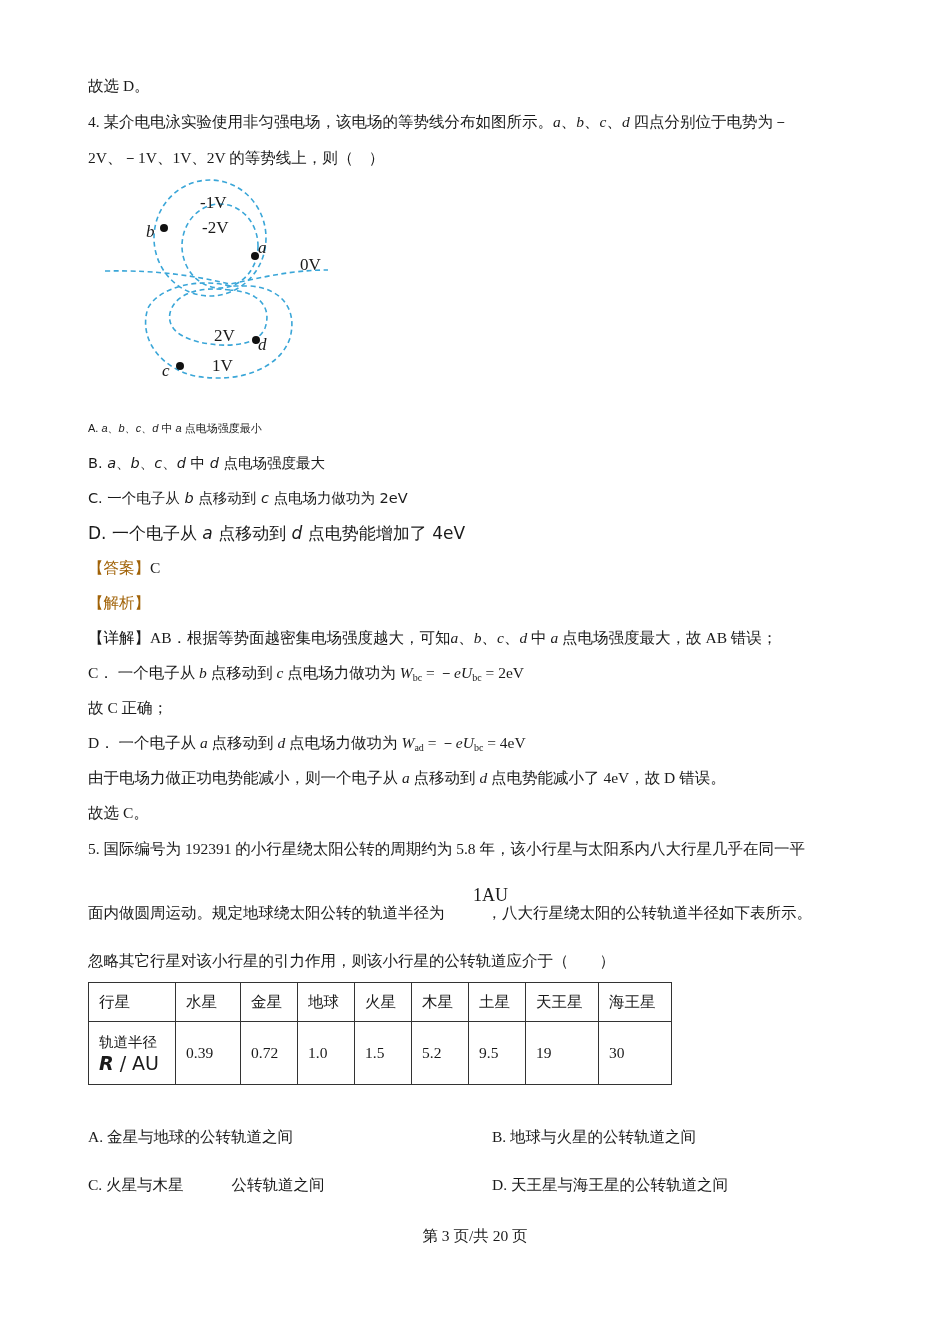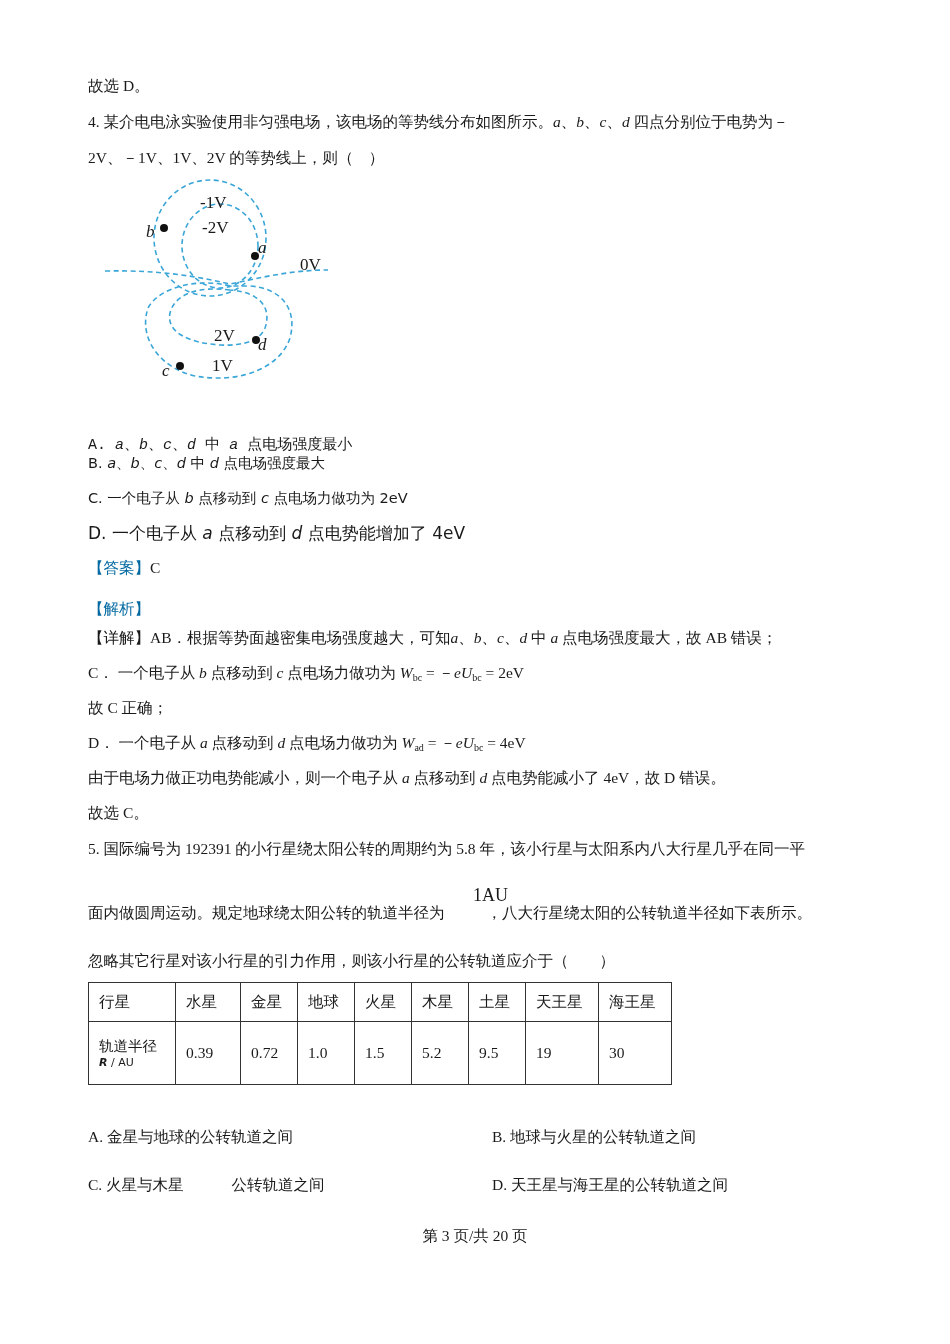--- a/index.html
+++ b/index.html
@@ -3,21 +3,21 @@
 <meta charset="utf-8">
 <style>
   html, body { margin: 0; padding: 0; background: #ffffff; }
   body {
     width: 950px; height: 1344px; position: relative; overflow: hidden;
     font-family: "Liberation Serif", "DejaVu Serif", serif;
     color: #1a1a1a; font-size: 15.5px;
   }
   .line { position: absolute; left: 88px; white-space: nowrap; line-height: 20px; }
   .it { font-style: italic; }
-  .blue { color: #0369a1; margin-top: 6px; }
+  .blue { color: #a16207; }
   .sub { font-size: 10px; vertical-align: -3px; font-style: normal; }
   .figure { position: absolute; left: 100px; top: 178px; width: 240px; height: 212px; }
   table.planets {
     position: absolute; left: 88px; top: 982px; border-collapse: collapse;
     font-size: 15.5px;
     border-radius: 21px;
   }
   table.planets td {
     border: 1.3px solid #333; padding: 0 10px; vertical-align: middle; height: 38px;
   }
@@ -66,21 +66,21 @@
     </g>
     <g fill="#111">
       <circle cx="64" cy="50" r="4"></circle>
       <circle cx="155" cy="78" r="4"></circle>
       <circle cx="156" cy="162" r="4"></circle>
       <circle cx="80" cy="188" r="4"></circle>
     </g>
   </svg>
 </div>
 
-<div class="line" style="top:436px; font-family:Liberation Mono, monospace; font-size:15px">
+<div class="line" style="top:418px; font-family:Liberation Sans, sans-serif; font-size:11px">
   <span>A.</span>
   <span class="it">a</span><span>、</span><span class="it">b</span><span>、</span><span class="it">c</span><span>、</span><span class="it">d</span>
   <span>中</span>
   <span class="it">a</span>
   <span>点电场强度最小</span>
 </div>
 <div class="line" style="top:453px; font-family:'DejaVu Sans','Liberation Sans',sans-serif; font-size:14.5px">
   <span>B.</span>
   <span class="it">a</span><span>、</span><span class="it">b</span><span>、</span><span class="it">c</span><span>、</span><span class="it">d</span>
   <span>中</span>
@@ -162,21 +162,21 @@
     <td style="width:36px">地球</td>
     <td style="width:36px">火星</td>
     <td style="width:36px">木星</td>
     <td style="width:36px">土星</td>
     <td style="width:52px">天王星</td>
     <td style="width:52px">海王星</td>
   </tr>
   <tr class="r2">
     <td>
       <div style="font-family:'DejaVu Sans',sans-serif;font-size:14.5px">轨道半径</div>
-      <div style="font-family:'DejaVu Sans',sans-serif;font-size:11px"><span class="it" style="font-weight:bold">R</span><span> / AU</span></div>
+      <div style="font-family:'DejaVu Sans',sans-serif;font-size:19px"><span class="it" style="font-weight:bold">R</span><span> / AU</span></div>
     </td>
     <td>0.39</td>
     <td>0.72</td>
     <td>1.0</td>
     <td>1.5</td>
     <td>5.2</td>
     <td>9.5</td>
     <td>19</td>
     <td>30</td>
   </tr>

